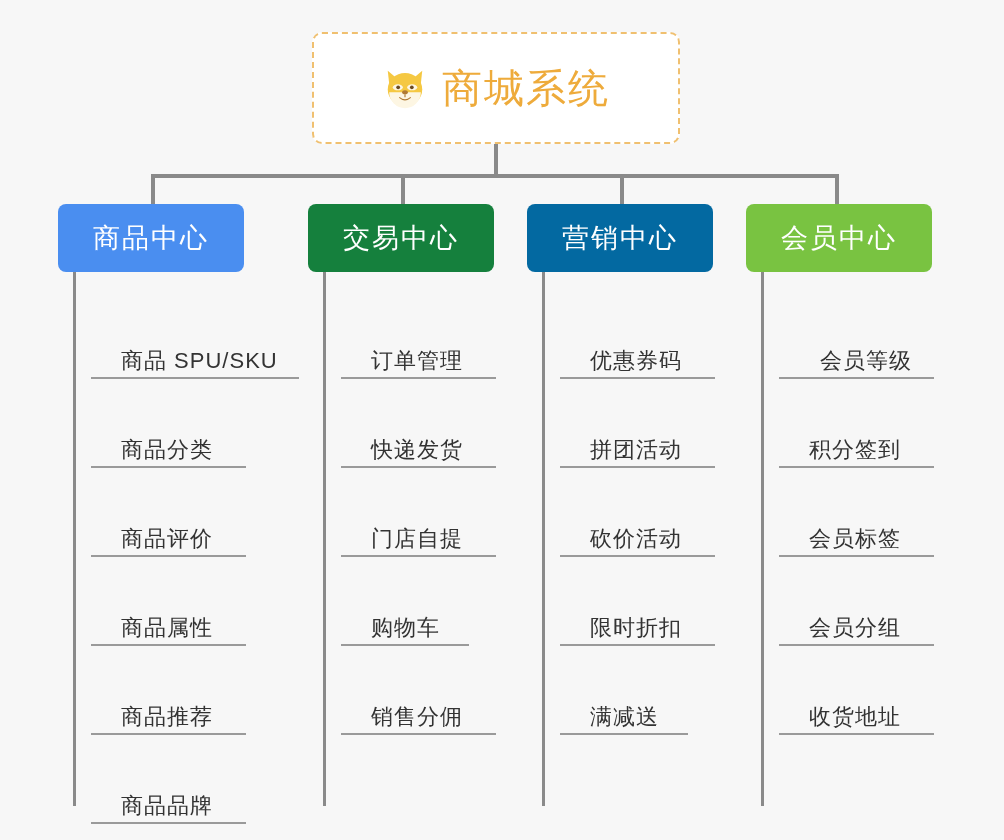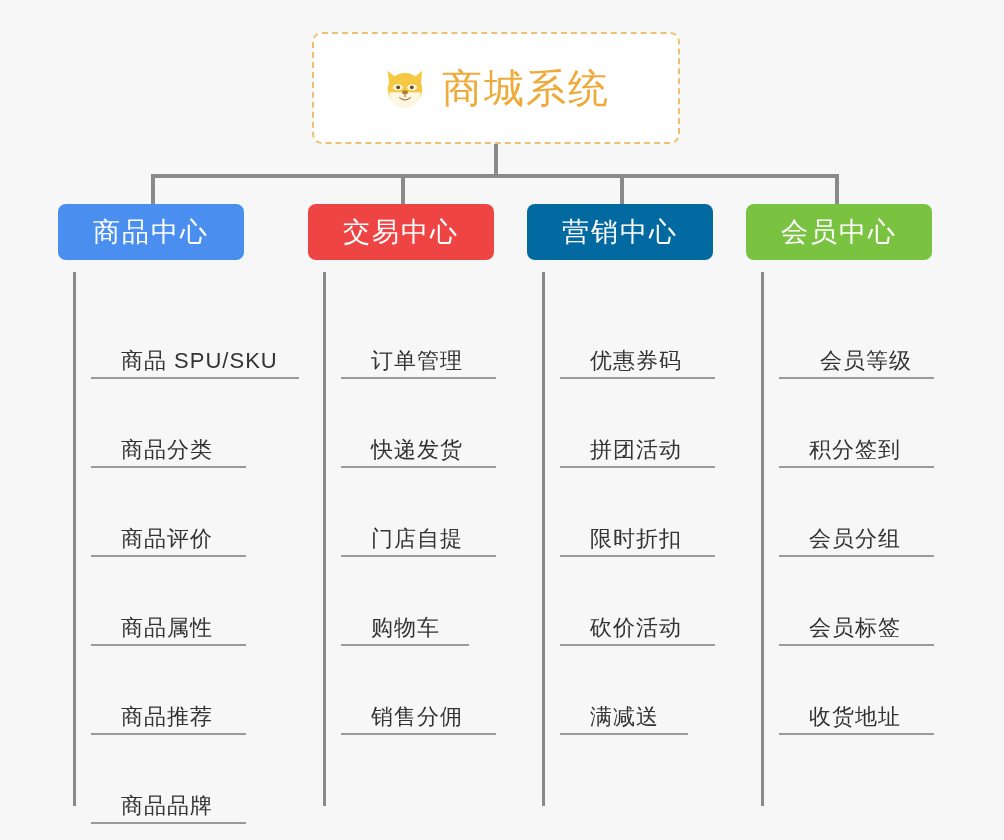--- a/index.html
+++ b/index.html
@@ -64,21 +64,21 @@
   
   .branch {
     position: absolute;
     top: 204px;
   }
   .branch-header {
     position: absolute;
     left: 0;
     top: 0;
     box-sizing: border-box;
-    height: 56px;
+    height: 68px;
     border-radius: 8px;
     display: flex;
     align-items: center;
     justify-content: center;
     color: #ffffff;
     font-size: 27px;
     letter-spacing: 2px;
     white-space: nowrap;
   }
   .branch-spine {
@@ -110,21 +110,21 @@
     line-height: 1.1;
     color: #333333;
     white-space: nowrap;
     letter-spacing: 1px;
   }
 
   
   .branch-0 { left: 58px; }
   .branch-0 .branch-header { width: 186px; background: #4a8ef0; }
   .branch-1 { left: 308px; }
-  .branch-1 .branch-header { width: 186px; background: #ef4444; }
+  .branch-1 .branch-header { width: 186px; background: #15803d; }
   .branch-2 { left: 527px; }
   .branch-2 .branch-header { width: 186px; background: #0369a1; }
   .branch-3 { left: 746px; }
   .branch-3 .branch-header { width: 186px; background: #79c341; }
 </style>
 </head>
 <body>
 
 <div id="mindmap">
 
@@ -210,48 +210,48 @@
     </div>
     <div class="branch-spine" style="height:534px;"></div>
     <ul class="leaf-list">
       <li class="leaf-item" style="width:155px;">
         <span class="leaf-label">优惠券码</span>
       </li>
       <li class="leaf-item" style="width:155px;">
         <span class="leaf-label">拼团活动</span>
       </li>
       <li class="leaf-item" style="width:155px;">
+        <span class="leaf-label">砍价活动</span>
+      </li>
+      <li class="leaf-item" style="width:155px;">
         <span class="leaf-label">限时折扣</span>
-      </li>
-      <li class="leaf-item" style="width:155px;">
-        <span class="leaf-label">砍价活动</span>
       </li>
       <li class="leaf-item" style="width:128px;">
         <span class="leaf-label">满减送</span>
       </li>
     </ul>
   </div>
 
   <div class="branch branch-3">
     <div class="branch-header">
       <span>会员中心</span>
     </div>
     <div class="branch-spine" style="height:534px;"></div>
     <ul class="leaf-list">
       <li class="leaf-item" style="width:155px;padding-left:41px;">
         <span class="leaf-label">会员等级</span>
       </li>
       <li class="leaf-item" style="width:155px;">
         <span class="leaf-label">积分签到</span>
       </li>
       <li class="leaf-item" style="width:155px;">
+        <span class="leaf-label">会员标签</span>
+      </li>
+      <li class="leaf-item" style="width:155px;">
         <span class="leaf-label">会员分组</span>
-      </li>
-      <li class="leaf-item" style="width:155px;">
-        <span class="leaf-label">会员标签</span>
       </li>
       <li class="leaf-item" style="width:155px;text-align:center;">
         <span class="leaf-label">收货地址</span>
       </li>
     </ul>
   </div>
 
 </div>
 
 </body></html>

